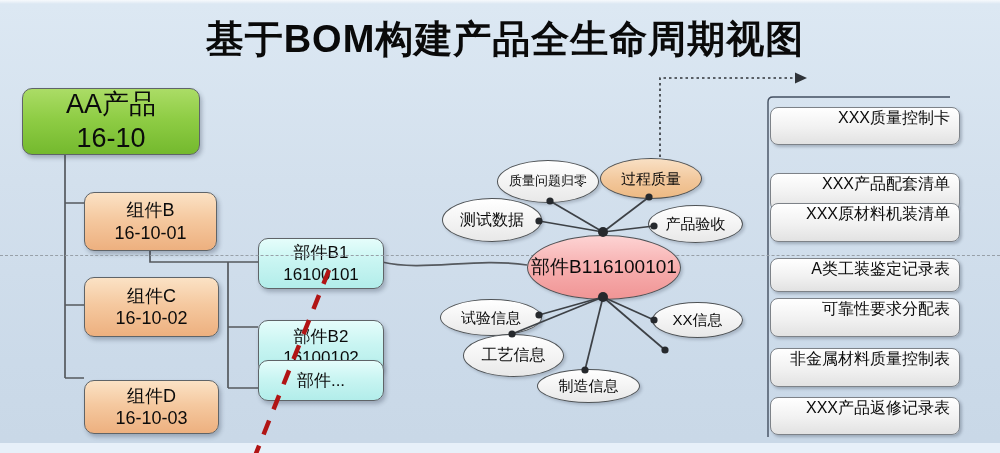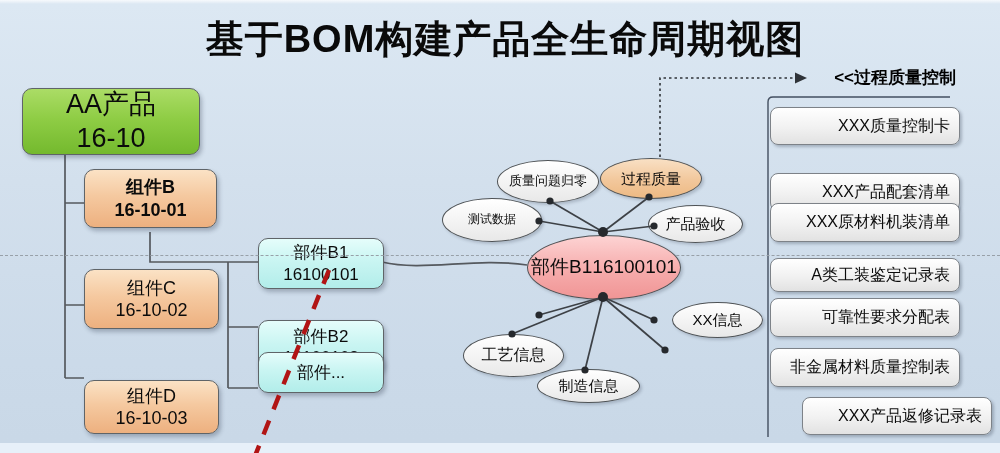--- a/index.html
+++ b/index.html
@@ -20,65 +20,65 @@
   
   .node{
     position:absolute;display:flex;flex-direction:column;align-items:center;justify-content:center;
     border:1.6px solid #5f6468;border-radius:10px;color:#0b0b0b;text-align:center;
     box-shadow:2px 3px 4px rgba(40,50,70,.30);z-index:2;line-height:1.25;
   }
   .node .l1,.node .l2{display:block;}
   .box-root{left:22px;top:88px;width:176px;height:65px;font-size:27px;
     background:linear-gradient(180deg,#abdc66,#8fcd45 45%,#74b92e);}
   .box-comp{background:linear-gradient(180deg,#fbe2c5,#f5c9a0 45%,#edb07f);font-size:18px;}
-  .box-comp-b{left:84px;top:169px;width:131px;height:57px;font-weight:bold;}
-  .box-comp-c{left:84px;top:269px;width:133px;height:58px;}
+  .box-comp-b{left:84px;top:192px;width:131px;height:57px;}
+  .box-comp-c{left:84px;top:277px;width:133px;height:58px;}
   .box-comp-d{left:84px;top:353px;width:133px;height:52px;margin-top:27px;}
   .box-part{background:linear-gradient(180deg,#e5fdfb,#c9f5f2 45%,#b2edea);font-size:17px;}
   .box-part-1{left:258px;top:238px;width:124px;height:49px;}
   .box-part-2{left:258px;top:320px;width:124px;height:52px;}
-  .box-part-3{left:258px;top:352px;width:124px;height:39px;}
+  .box-part-3{left:258px;top:360px;width:124px;height:39px;}
   
   .ellipse{
     position:absolute;display:flex;flex-direction:row;align-items:center;justify-content:center;
     border:1.6px solid #4f5356;border-radius:50%;color:#0b0b0b;text-align:center;
     background:linear-gradient(180deg,#ffffff,#f3f3f3 55%,#e8e8e8);
     box-shadow:2px 2px 3px rgba(40,50,70,.22);z-index:4;font-size:15px;line-height:1.15;
   }
   .el-center{left:527px;top:235px;width:152px;height:63px;font-size:19px;line-height:1.3;
     background:linear-gradient(180deg,#fdd3d3,#f6abab 55%,#f09595);}
   .el-process{left:600px;top:158px;width:100px;height:39px;
     background:linear-gradient(180deg,#f9e0c4,#f2c79b 55%,#edb983);}
   .el-qa{left:497px;top:160px;width:100px;height:41px;font-size:13px;}
-  .el-test{left:442px;top:198px;width:98px;height:42px;font-size:12px;}
+  .el-test{left:442px;top:198px;width:98px;height:42px;font-size:16px;}
   .el-accept{left:648px;top:205px;width:93px;height:36px;}
   .el-trial{left:440px;top:299px;width:100px;height:35px;}
-  .el-xx{left:672px;top:302px;width:89px;height:34px;}
+  .el-xx{left:652px;top:302px;width:89px;height:34px;}
   .el-craft{left:463px;top:334px;width:99px;height:41px;font-size:16px;text-align:center;}
   .el-design{left:618px;top:344px;width:95px;height:32px;}
   .el-mfg{left:537px;top:369px;width:101px;height:32px;}
   
   .panel-header{
     position:absolute;left:760px;top:66px;width:196px;text-align:right;
     font-size:17px;font-weight:800;color:#000;z-index:2;
   }
   .panel-item{
-    position:absolute;left:770px;width:190px;display:flex;align-items:center;justify-content:flex-end;
+    position:absolute;left:770px;width:190px;display:flex;justify-content:flex-end;
     padding-right:9px;box-sizing:border-box;
     border:1.4px solid #7d8288;border-radius:8px;font-size:16px;color:#0b0b0b;
     background:linear-gradient(180deg,#ffffff,#f1f1f1 55%,#e2e2e2);
     box-shadow:2px 2px 3px rgba(40,50,70,.28);z-index:2;
   }
   .pi-0{top:107px;height:38px;}
   .pi-1{top:173px;height:38px;}
   .pi-2{top:203px;height:39px;}
   .pi-3{top:258px;height:34px;}
   .pi-4{top:298px;height:39px;}
   .pi-5{top:348px;height:39px;}
-  .pi-6{top:397px;height:38px;margin-left:32px;}
+  .pi-6{top:397px;height:38px;}
 </style>
 </head>
 <body>
 
 <div class="canvas">
 
   <div class="bottom-strip"></div>
 
   <div class="title">基于BOM构建产品全生命周期视图</div>
 
@@ -129,20 +129,23 @@
   </div>
   <div class="ellipse el-test">
     <span>测试数据</span>
   </div>
   <div class="ellipse el-accept">
     <span>产品验收</span>
   </div>
   <div class="ellipse el-center">
     <span>部件B1</span>
     <span>16100101</span>
+  </div>
+  <div class="ellipse el-trial">
+    <span>试验信息</span>
   </div>
   <div class="ellipse el-xx">
     <span>XX信息</span>
   </div>
   <div class="ellipse el-craft">
     <span>工艺信息</span>
   </div>
   <div class="ellipse el-mfg">
     <span>制造信息</span>
   </div>
@@ -168,21 +171,20 @@
       <circle cx="654" cy="226" r="3.6"></circle>
       <circle cx="539" cy="315" r="3.6"></circle>
       <circle cx="512" cy="334" r="3.6"></circle>
       <circle cx="585" cy="370" r="3.6"></circle>
       <circle cx="665" cy="350" r="3.6"></circle>
       <circle cx="654" cy="320" r="3.6"></circle>
     </g>
     <line x1="329" y1="270" x2="255" y2="456" stroke="#b11414" stroke-width="4.5" stroke-dasharray="15,12"></line>
   </svg>
 
-  <div class="panel-header">&lt;&lt;过程质量控制</div>
   <div class="panel-item pi-0">
     <span>XXX质量控制卡</span>
   </div>
   <div class="panel-item pi-1">
     <span>XXX产品配套清单</span>
   </div>
   <div class="panel-item pi-2">
     <span>XXX原材料机装清单</span>
   </div>
   <div class="panel-item pi-3">

